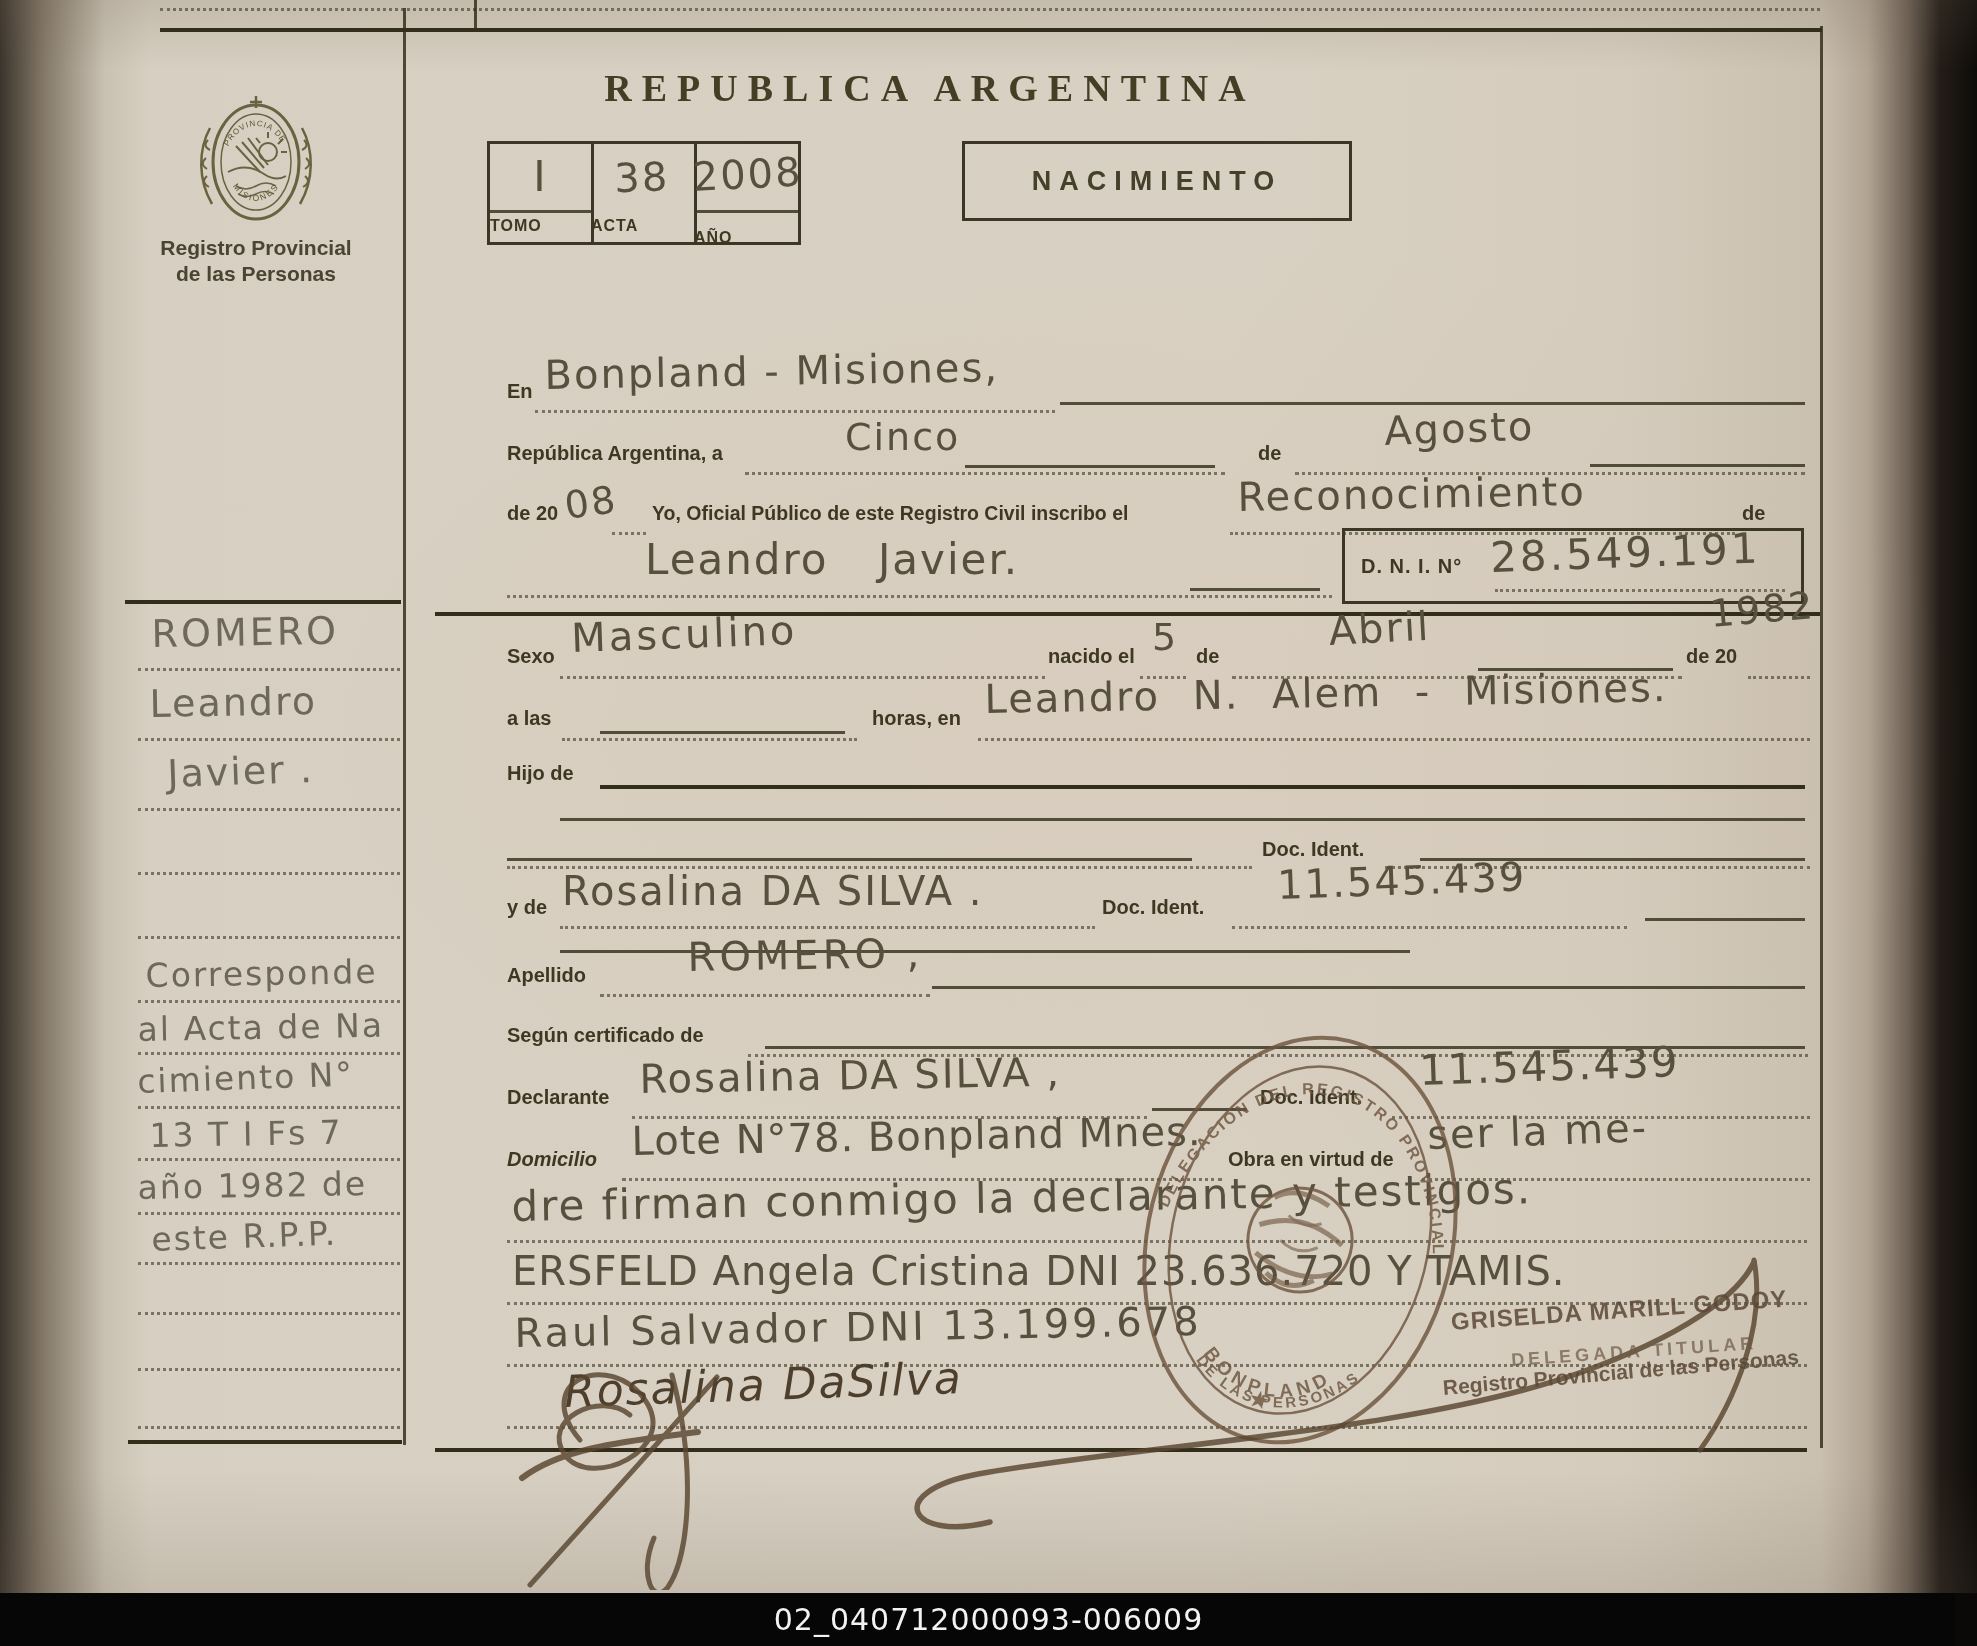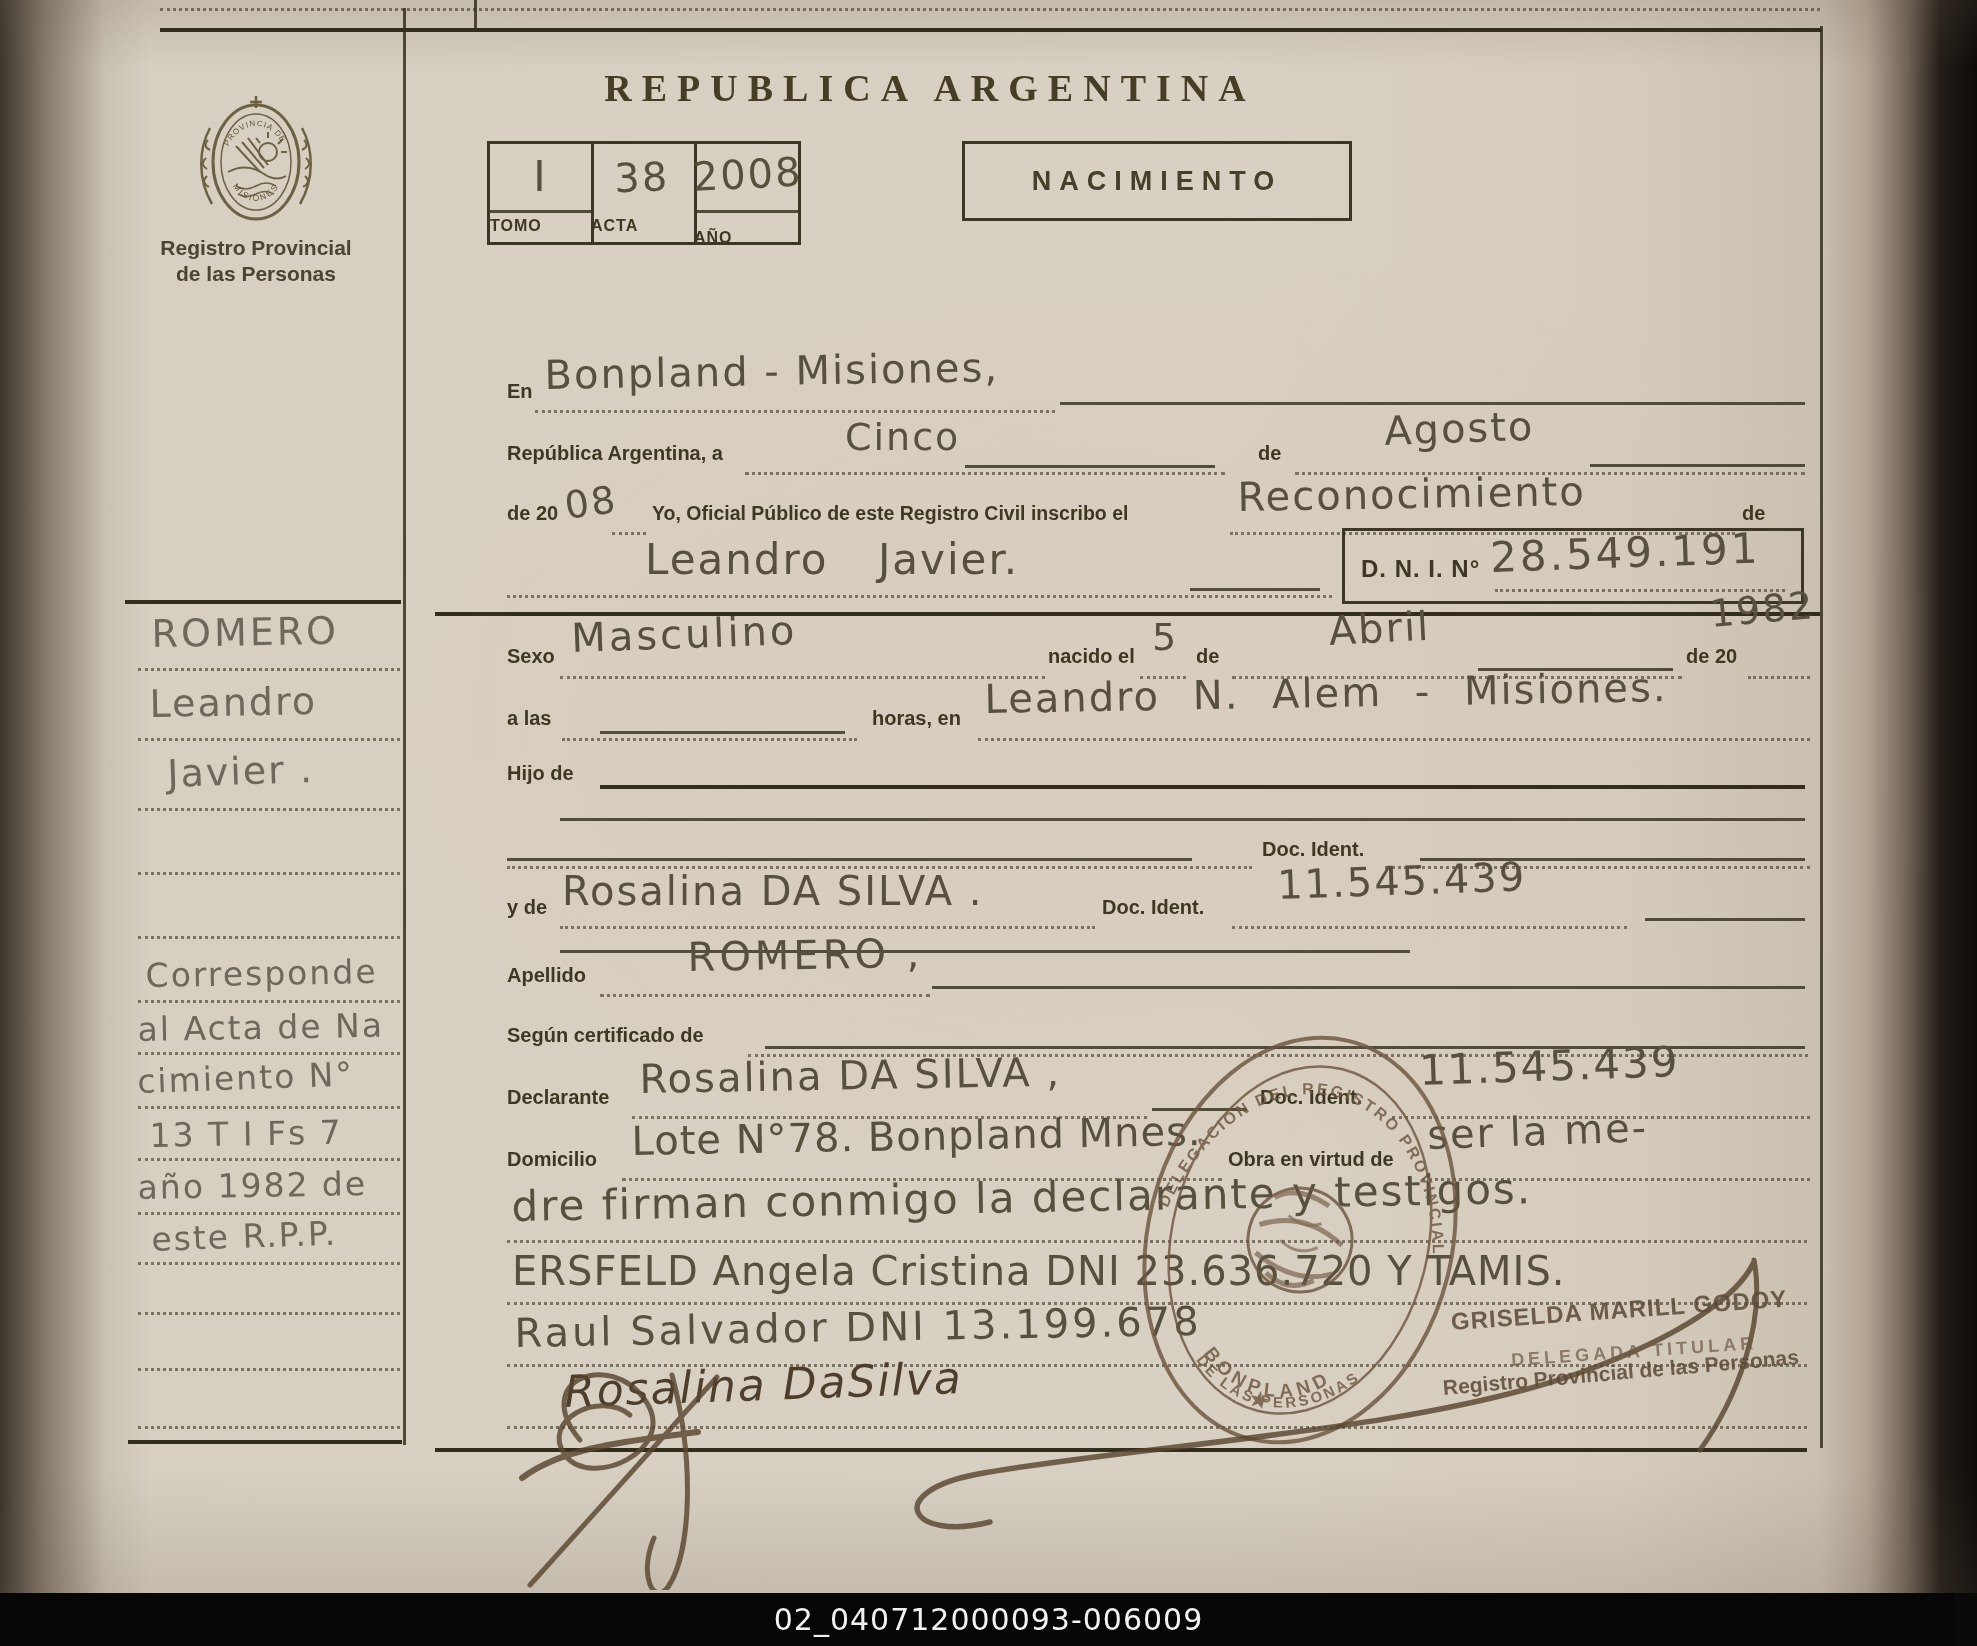--- a/index.html
+++ b/index.html
@@ -142,21 +142,21 @@
   <div class="abs dot" style="left:612px;top:532px;width:34px;"></div>
   <div class="abs lbl" style="left:652px;top:502px;font-size:19.5px;">Yo, Oficial Público de este Registro Civil inscribo el</div>
   <div class="abs hw" style="left:1238px;top:474px;font-size:40px;transform:rotate(-1deg);">Reconocimiento</div>
   <div class="abs dot" style="left:1230px;top:532px;width:505px;"></div>
   <div class="abs lbl" style="left:1742px;top:502px;">de</div>
 
   <div class="abs hw" style="left:645px;top:535px;font-size:42px;word-spacing:34px;">Leandro Javier.</div>
   <div class="abs dot" style="left:507px;top:595px;width:825px;"></div>
   <div class="abs sol" style="left:1190px;top:588px;width:130px;"></div>
   <div class="abs box" style="left:1342px;top:528px;width:456px;height:70px;">
-    <div class="abs lbl" style="left:16px;top:24px;font-size:24px;letter-spacing:1px;">D. N. I. N°</div>
+    <div class="abs lbl" style="left:16px;top:24px;font-size:20px;letter-spacing:1px;">D. N. I. N°</div>
     <div class="abs hw" style="left:146px;top:2px;font-size:42px;letter-spacing:3px;transform:rotate(-2deg);">28.549.191</div>
     <div class="abs dot" style="left:150px;top:58px;width:290px;"></div>
   </div>
 
   <div class="abs lbl" style="left:507px;top:645px;">Sexo</div>
   <div class="abs hw" style="left:572px;top:615px;font-size:40px;letter-spacing:3px;transform:rotate(-2deg);">Masculino</div>
   <div class="abs dot" style="left:560px;top:676px;width:485px;"></div>
   <div class="abs lbl" style="left:1048px;top:645px;">nacido el</div>
   <div class="abs hw" style="left:1152px;top:615px;font-size:38px;">5</div>
   <div class="abs dot" style="left:1140px;top:676px;width:46px;"></div>
@@ -204,21 +204,21 @@
   <div class="abs sol" style="left:765px;top:1046px;width:1040px;"></div>
 
   <div class="abs lbl" style="left:507px;top:1086px;">Declarante</div>
   <div class="abs hw" style="left:640px;top:1056px;font-size:40px;transform:rotate(-1deg);">Rosalina DA SILVA ,</div>
   <div class="abs dot" style="left:632px;top:1116px;width:515px;"></div>
   <div class="abs sol" style="left:1152px;top:1108px;width:95px;"></div>
   <div class="abs lbl" style="left:1260px;top:1086px;">Doc. Ident.</div>
   <div class="abs hw" style="left:1420px;top:1046px;font-size:42px;transform:rotate(-2deg);">11.545.439</div>
   <div class="abs dot" style="left:1392px;top:1116px;width:418px;"></div>
 
-  <div class="abs lbl" style="left:507px;top:1148px;">Domicilio</div>
+  <div class="abs lbl" style="left:507px;top:1148px;font-style:italic;">Domicilio</div>
   <div class="abs hw" style="left:632px;top:1118px;font-size:40px;letter-spacing:1px;transform:rotate(-1deg);">Lote N°78. Bonpland Mnes.</div>
   <div class="abs dot" style="left:622px;top:1178px;width:600px;"></div>
   <div class="abs lbl" style="left:1228px;top:1148px;">Obra en virtud de</div>
   <div class="abs hw" style="left:1428px;top:1112px;font-size:40px;transform:rotate(-2deg);">ser la me-</div>
   <div class="abs dot" style="left:1422px;top:1178px;width:388px;"></div>
 
   <div class="abs hw" style="left:512px;top:1182px;font-size:42px;letter-spacing:2px;transform:rotate(-1deg);">dre firman conmigo la declarante y testigos.</div>
   <div class="abs dot" style="left:507px;top:1240px;width:1300px;"></div>
   <div class="abs hw" style="left:512px;top:1248px;font-size:40px;letter-spacing:1px;">ERSFELD Angela Cristina DNI 23.636.720 Y TAMIS.</div>
   <div class="abs dot" style="left:507px;top:1302px;width:1300px;"></div>

